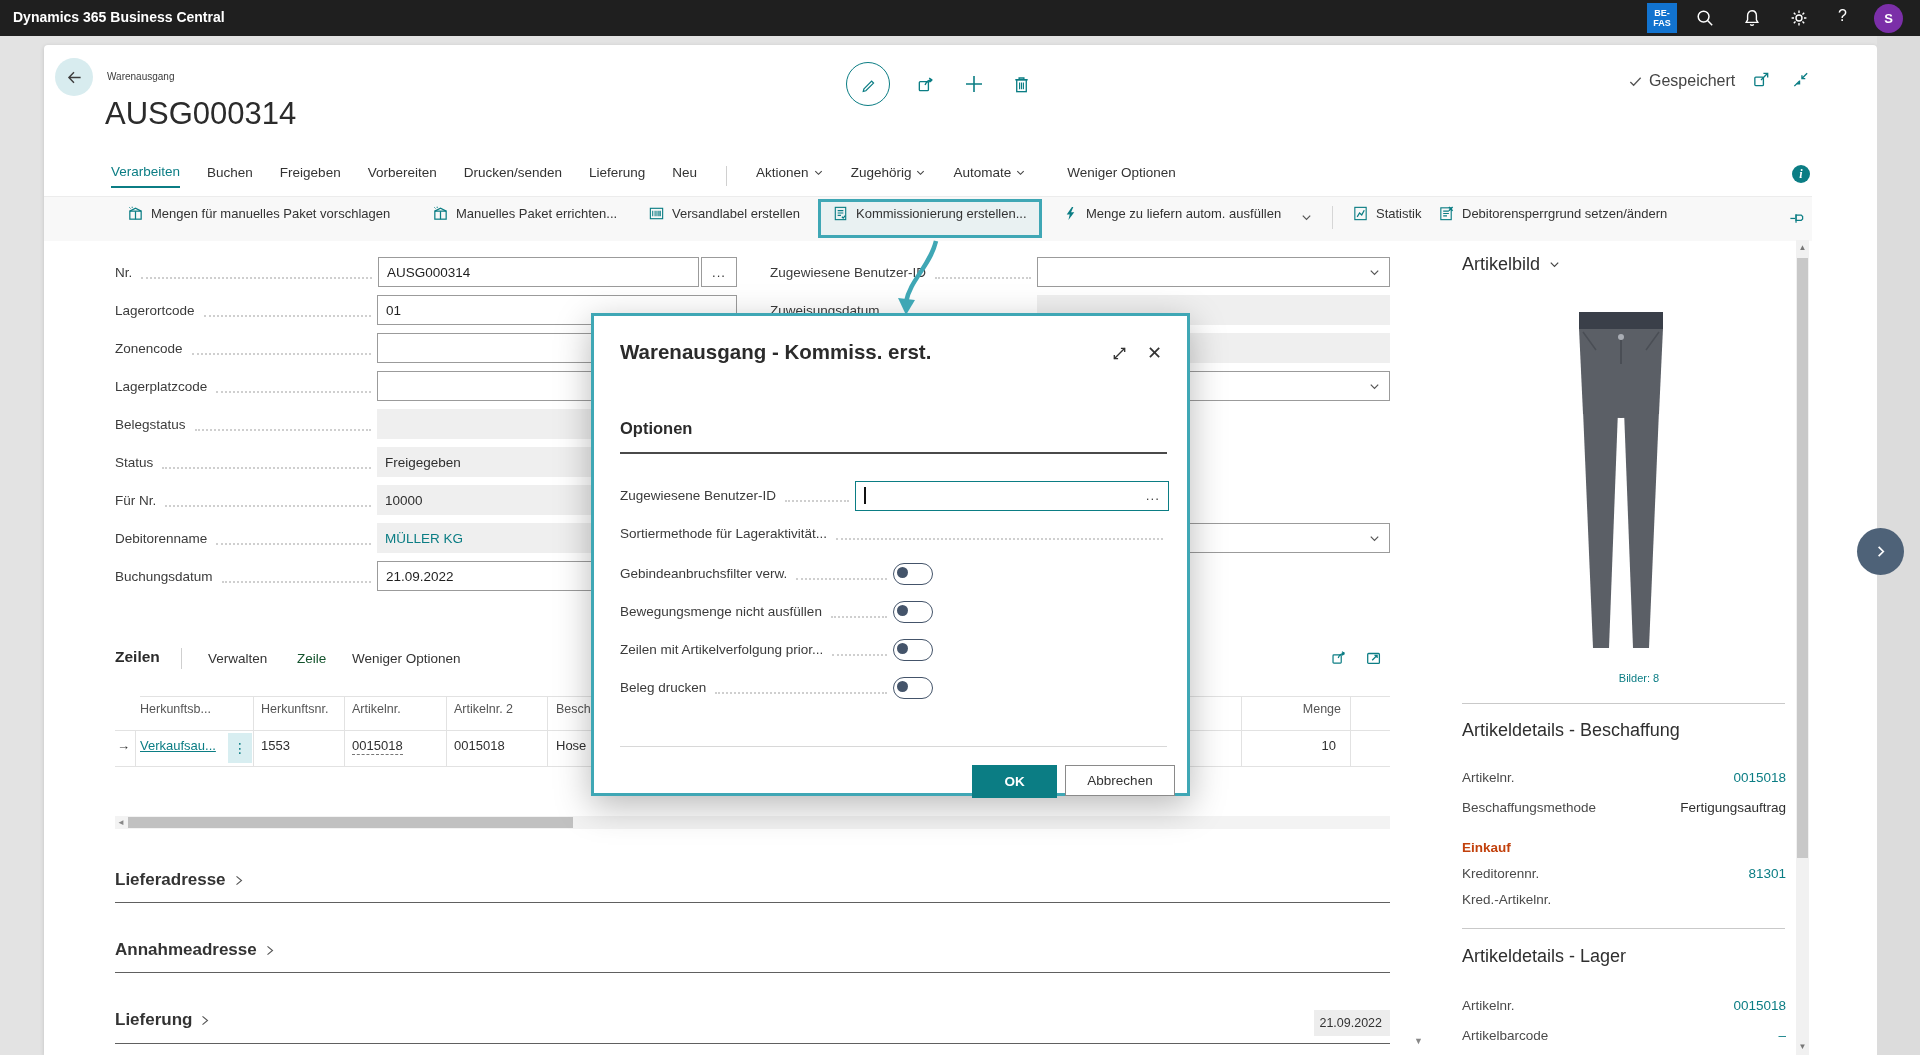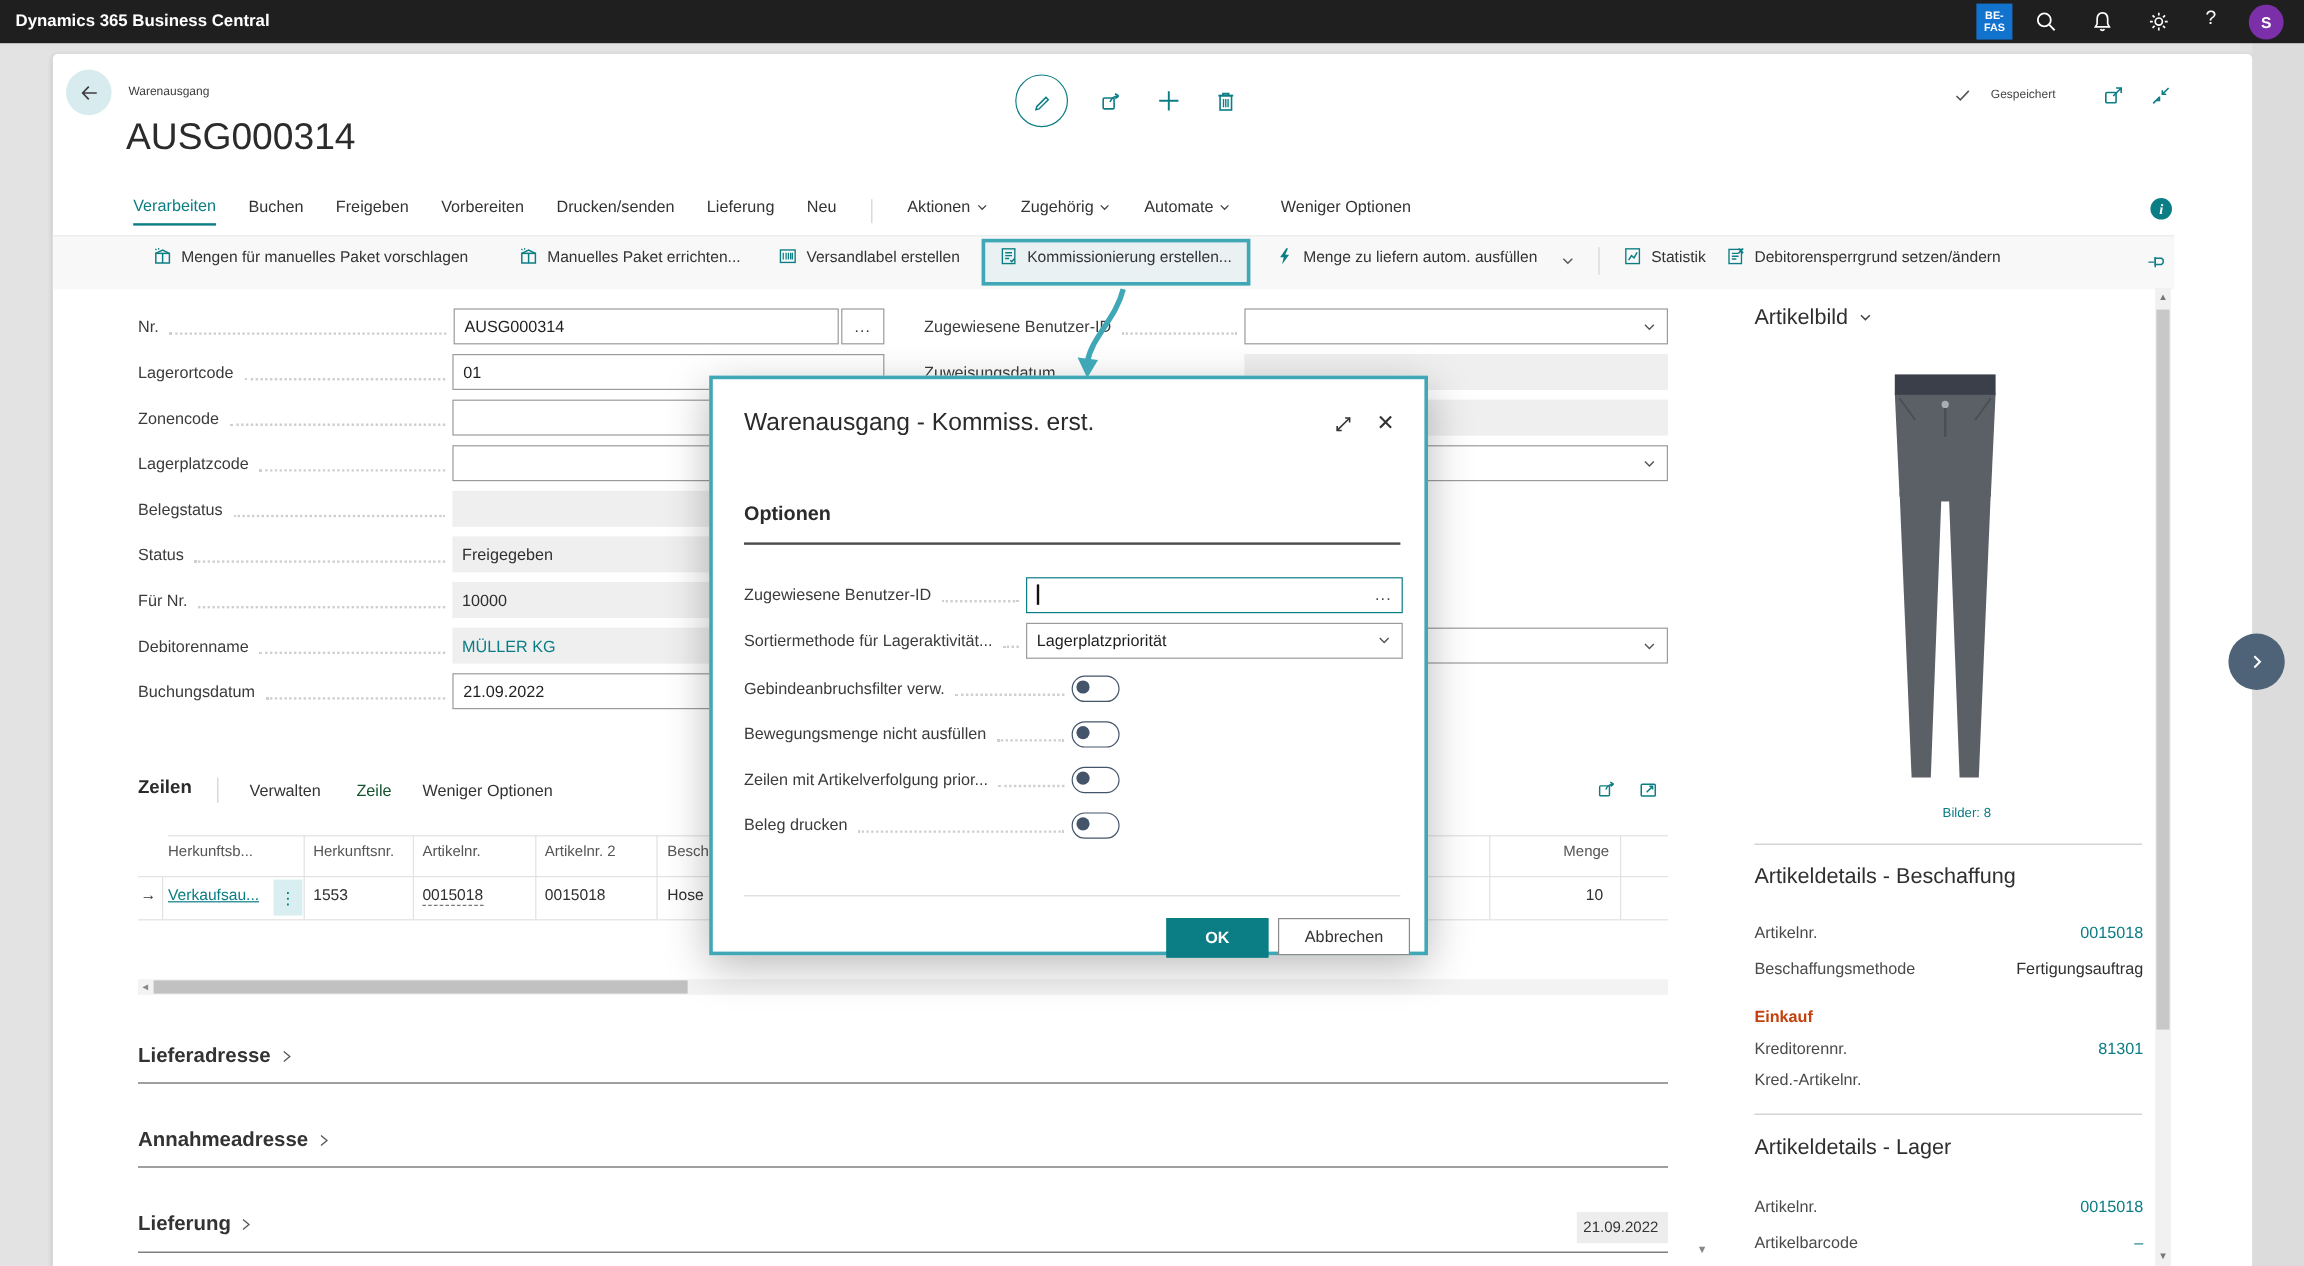--- a/index.html
+++ b/index.html
@@ -19,21 +19,21 @@
   #card{position:absolute;left:44px;top:45px;width:1833px;height:1010px;background:#fff;
         border-radius:4px 4px 0 0;box-shadow:0 1px 4px rgba(0,0,0,.15)}
   #rightstrip{position:absolute;left:1877px;top:36px;width:43px;height:1019px;background:#dcdcdc}
   
   .backcircle{position:absolute;left:55px;top:58px;width:38px;height:38px;border-radius:50%;background:#d8ecef;
               display:flex;align-items:center;justify-content:center;cursor:pointer}
   .crumb{position:absolute;left:107px;top:71px;font-size:10px;color:#3b3b3b}
   .pagetitle{position:absolute;left:105px;top:96px;font-size:31px;font-weight:300;color:#2b2b2b}
   .hicons{position:absolute;top:62px;display:flex;align-items:center;gap:26px}
   .pencilring{width:42px;height:42px;border-radius:50%;border:1.4px solid #0b7d84;display:flex;align-items:center;justify-content:center;background:#fff}
-  .saved{position:absolute;left:1628px;top:72px;font-size:10px;color:#444;display:flex;align-items:center;gap:16px}
+  .saved{position:absolute;left:1628px;top:72px;font-size:16px;color:#444;display:flex;align-items:center;gap:6px}
   
   .menurow{position:absolute;left:111px;top:164px;display:flex;align-items:center;gap:27px;font-size:13.5px;color:#333}
   .mtab{padding-bottom:7px;cursor:pointer;white-space:nowrap;display:flex;align-items:center;gap:4px}
   .mtab.active{color:#0b7d84;border-bottom:2.5px solid #0b7d84;font-weight:400}
   .mdivider{width:1px;height:20px;background:#d0d0d0;margin:0 2px}
   .infocircle{position:absolute;left:1792px;top:165px;width:18px;height:18px;border-radius:50%;background:#0b7d84;
               color:#fff;font-size:12px;font-weight:700;display:flex;align-items:center;justify-content:center;font-family:"Liberation Serif",serif;font-style:italic}
   
   .toolstrip{position:absolute;left:44px;top:196px;width:1768px;height:44px;background:#f8f8f8;border-top:1px solid #ececec}
   .tbtn{position:absolute;top:205px;display:flex;align-items:center;gap:7px;font-size:13px;color:#333;cursor:pointer;white-space:nowrap}
@@ -68,21 +68,21 @@
   .fxrow{position:absolute;left:1462px;width:324px;display:flex;justify-content:space-between;font-size:13.5px}
   .fxlbl{color:#4a4a4a}
   .fxval{color:#2f2f2f}
   .fxdiv{position:absolute;left:1462px;width:323px;height:1px;background:#c9c9c9}
   .sbtrack{position:absolute;left:1796px;top:240px;width:13px;height:815px;background:#f1f1f1}
   .sbthumb{position:absolute;left:1797px;top:258px;width:11px;height:600px;background:#c8c8c8}
   .sbarrow{position:absolute;left:1796px;width:13px;font-size:8px;color:#777;text-align:center}
   
   .dialog{position:absolute;left:591px;top:313px;width:599px;height:483px;background:#fff;
           border:3px solid #3fa7b5;box-sizing:border-box;box-shadow:0 10px 34px rgba(0,0,0,.28);z-index:20}
-  .dtitle{position:absolute;left:26px;top:24px;font-size:20.5px;font-weight:400;color:#2b2b2b}
+  .dtitle{position:absolute;left:26px;top:24px;font-size:20.5px;font-weight:700;color:#2b2b2b}
   .dsect{position:absolute;left:26px;top:103px;font-size:16.5px;font-weight:600;color:#2b2b2b}
   .dsectrule{position:absolute;left:26px;top:136px;width:547px;height:1.5px;background:#4a4a4a}
   .drow{position:absolute;left:26px;width:549px;height:31px;display:flex;align-items:center}
   .dctrl{width:314px;flex:none}
   .toggle{width:38px;height:20px;border:1.5px solid #44546a;border-radius:11px;position:relative;flex:none;background:#fff;cursor:pointer}
   .knob{position:absolute;left:3px;top:3px;width:11px;height:11px;border-radius:50%;background:#44546a}
   .okbtn{position:absolute;left:378px;top:449px;width:83px;height:31px;background:#0b7d84;color:#fff;border:1px solid #0b7d84;
          font-size:13.5px;font-weight:700;display:flex;align-items:center;justify-content:center;cursor:pointer}
   .cancelbtn{position:absolute;left:471px;top:449px;width:110px;height:31px;background:#fff;color:#333;border:1px solid #8a8a8a;
          font-size:13.5px;display:flex;align-items:center;justify-content:center;box-sizing:border-box;cursor:pointer}
@@ -573,26 +573,20 @@
     <span class="leader"></span>
     <span class="inp dctrl" style="border:1.6px solid #0b7d84">
       <span class="caret"></span>
       <span></span>
       <span class="innerell">...</span>
     </span>
   </div>
   <div class="drow" style="top:202px">
     <span class="lbl">Sortiermethode für Lageraktivität...</span>
     <span class="leader"></span>
-    <span class="inp dctrl">
-      <span>Lagerplatzpriorität</span>
-      <svg class="chev" viewBox="0 0 14 14" width="13" height="13">
-          <path d="M3 5l4 4 4-4" fill="none" stroke="#555" stroke-width="1.3"></path>
-        </svg>
-    </span>
   </div>
 
   <div class="drow" style="top:280px;width:313px">
     <span class="lbl">Bewegungsmenge nicht ausfüllen</span>
     <span class="leader"></span>
     <span class="toggle">
         <span class="knob"></span>
       </span>
   </div>
   <div class="drow" style="top:242px;width:313px">

